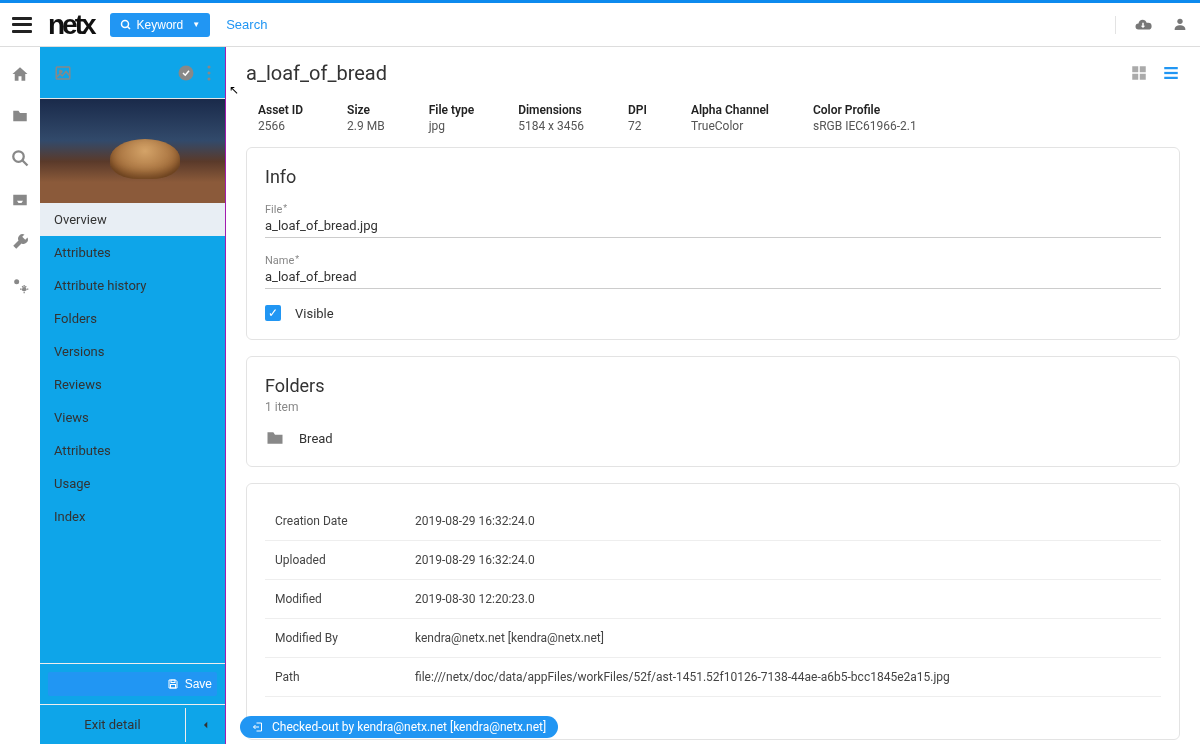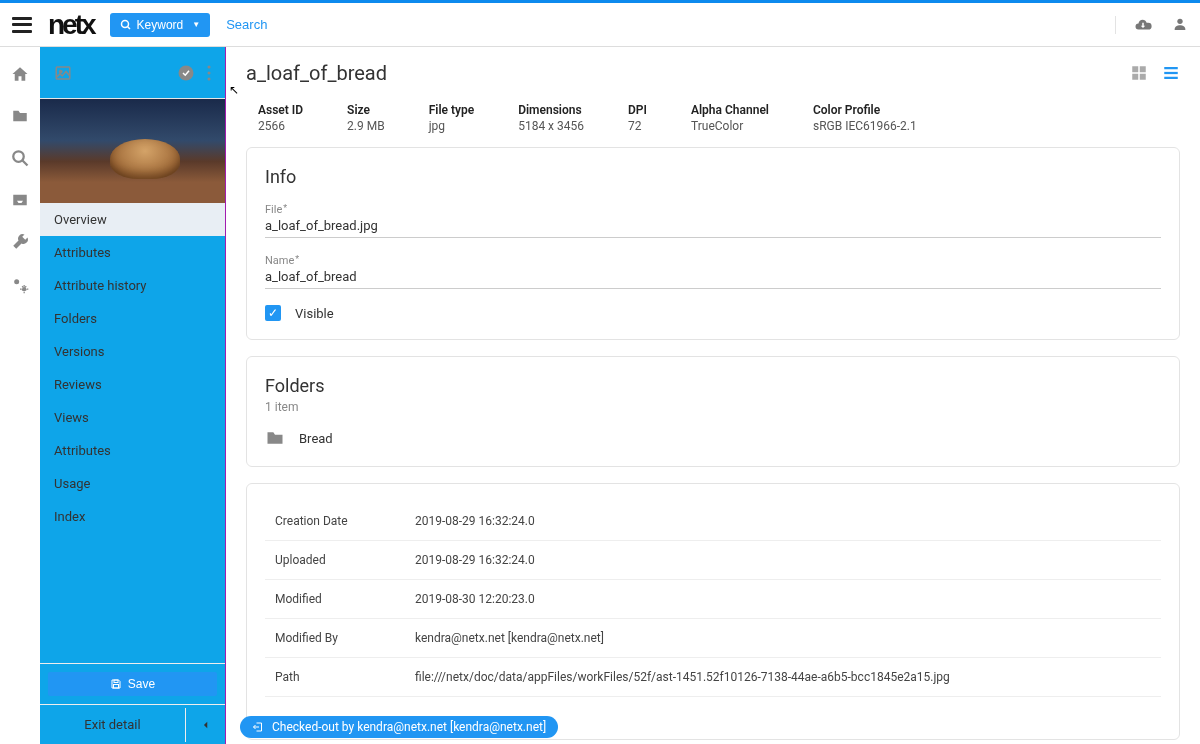--- a/index.html
+++ b/index.html
@@ -35,21 +35,21 @@
     .panel-top svg { color: #888; }
     
     .thumb { height: 104px; background: linear-gradient(180deg,#1a2a4a 0%, #324a6b 40%, #5a3a2a 60%, #8b5a3a 80%); position:relative; overflow:hidden;}
     .thumb::after { content:""; position:absolute; left:38%; top:38%; width:70px; height:40px; border-radius: 50% 50% 40% 40%; background: radial-gradient(ellipse at 50% 30%, #d4a368 0%, #a06a38 70%, #6b4220 100%); box-shadow: inset 0 -5px 10px rgba(60,30,10,0.5);}
     
     .nav-list { flex:1; overflow-y:auto;}
     .nav-item { padding: 9px 14px; cursor: pointer; font-size: 13px; color: #333;}
     .nav-item.active { background: #e8eef4; }
     
     .panel-bottom { padding: 8px; border-top: 1px solid #eee;}
-    .save-btn { width: 100%; background: #2196F3; color: #fff; border: none; border-radius: 2px; padding: 5px; font-size: 12px; cursor: pointer; display:flex; align-items:center; justify-content:center; gap:6px;}
+    .save-btn { width: 100%; background: #2196F3; color: #fff; border: none; border-radius: 2px; padding: 5px; font-size: 12px; cursor: pointer; display:flex; align-items:center; justify-content:flex-end; gap:6px;}
     .exit-bar { display:flex; align-items:center; border-top:1px solid #eee;}
     .exit-bar .exit-label{ flex:1; text-align:center; padding:12px 0; font-size:13px; cursor:pointer;}
     .exit-bar .collapse-btn { width:40px; text-align:center; border-left:1px solid #eee; padding:12px 0; cursor:pointer;}
     
     .content { flex:1; overflow-y:auto; padding: 14px 20px 60px 20px; position: relative;}
     .title-bar { display:flex; align-items:center; justify-content:space-between; margin-bottom: 8px;}
     .asset-title { font-size: 20px; font-weight:400; color:#333;}
     .view-icons { display:flex; gap:14px; align-items:center;}
     .view-icons svg { cursor:pointer;}
     

